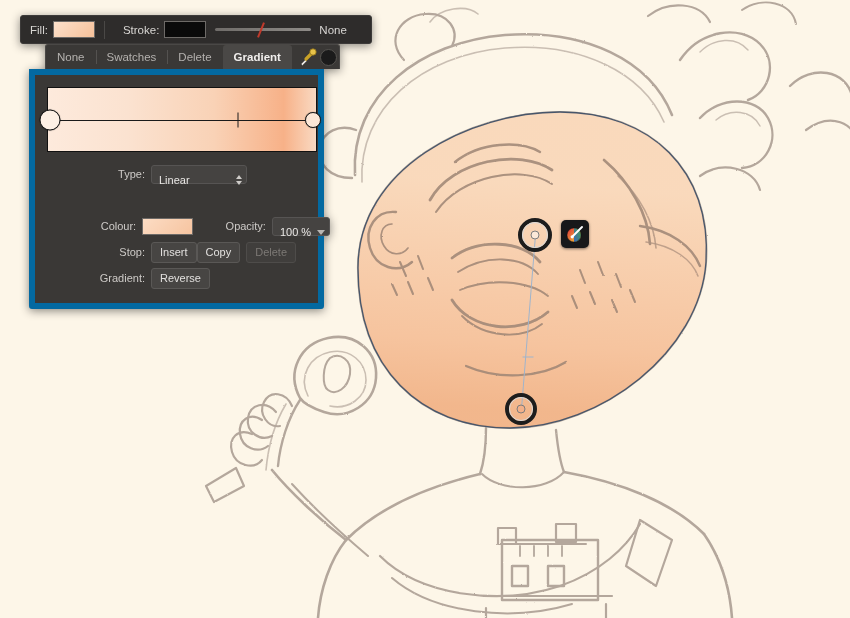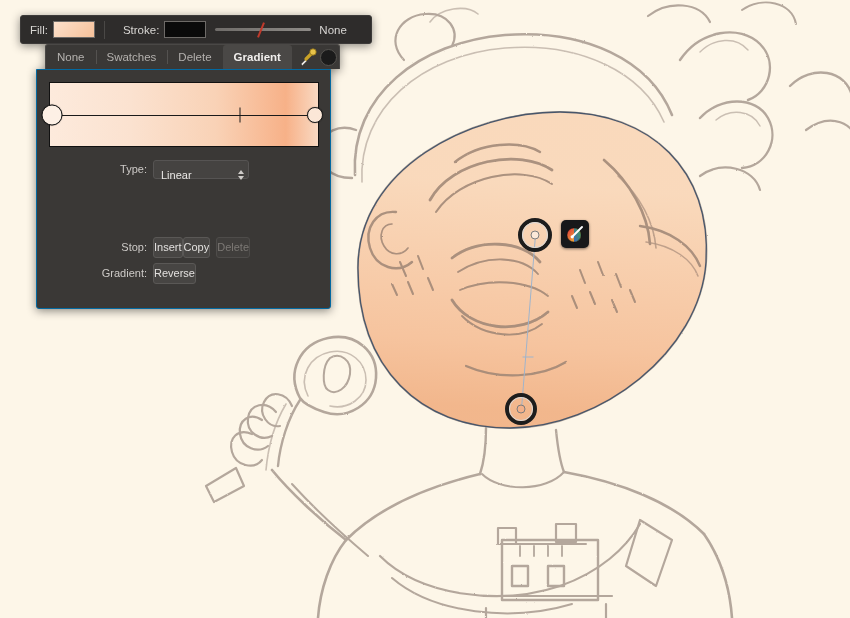--- a/index.html
+++ b/index.html
@@ -74,22 +74,22 @@
     border-radius:3px 3px 0 0;
   }
   .tab.active::before{display:none;}
   .tab-tools{
     margin-left:auto;display:flex;align-items:center;gap:2px;
     padding-right:4px;padding-left:6px;
   }
 
   
   .panel-body{
-    position:absolute;left:16px;top:54px;width:295px;height:240px;
-    background:#3a3836;border:1px solid #0369a1;
+    position:absolute;left:9px;top:54px;width:295px;height:240px;
+    background:#3a3836;border:6px solid #0369a1;
     border-radius:0 0 3px 3px;box-sizing:border-box;
   }
 
   .grad-preview-wrap{
     position:absolute;left:12px;top:12px;width:270px;height:65px;
     border:1px solid #111;box-sizing:border-box;
   }
   .grad-preview{position:absolute;inset:0;}
   .grad-axis{
     position:absolute;left:0;right:0;top:50%;height:1px;background:#1a1a1a;
@@ -126,21 +126,21 @@
     margin-left:auto;width:0;height:0;
     border-left:4px solid transparent;border-right:4px solid transparent;
     border-top:5px solid #b9b6b3;
   }
   .caret.dim{border-top-color:#7b7875;}
   .colour-chip{
     width:55px;height:17px;border:1px solid #6d6a67;box-sizing:border-box;
   }
   .btn{
     background:#474543;border:1px solid #5a5856;border-radius:3px;
-    color:#e2e0de;font-size:11px;height:19px;padding:0 0;
+    color:#e2e0de;font-size:11px;height:19px;padding:0 8px;
     display:flex;align-items:center;justify-content:center;cursor:default;
   }
   .btn.disabled{color:#7c7975;background:#403e3c;border-color:#4e4c4a;}
 
   
   .gizmo-line{
     position:absolute;background:#9fb4cc;width:1px;
     transform-origin:0 0;z-index:20;
   }
   .gizmo-handle{
@@ -414,20 +414,29 @@
       <div class="ctrl-field" style="width:96px;margin-left:6px;">
         <span>Linear</span>
         <span class="stepper">
           <span class="arw-up"></span>
           <span class="arw-dn"></span>
         </span>
       </div>
     </div>
 
 
+    <div class="row" style="top:140px;">
+      <span class="lbl" style="width:110px;">Colour:</span>
+      <div class="colour-chip" style="margin-left:6px;background:linear-gradient(135deg,#fcdcc4,#f6c4a0);"></div>
+      <span class="lbl" style="width:62px;margin-left:16px;">Opacity:</span>
+      <div class="ctrl-field" style="width:62px;margin-left:6px;">
+        <span>100 %</span>
+        <span class="caret"></span>
+      </div>
+    </div>
 
     <div class="row" style="top:166px;">
       <span class="lbl" style="width:110px;">Stop:</span>
       <div class="btn" style="margin-left:6px;">
         <span>Insert</span>
       </div>
       <div class="btn" style="">
         <span>Copy</span>
       </div>
       <div class="btn disabled" style="margin-left:6px;justify-content:flex-end;">

